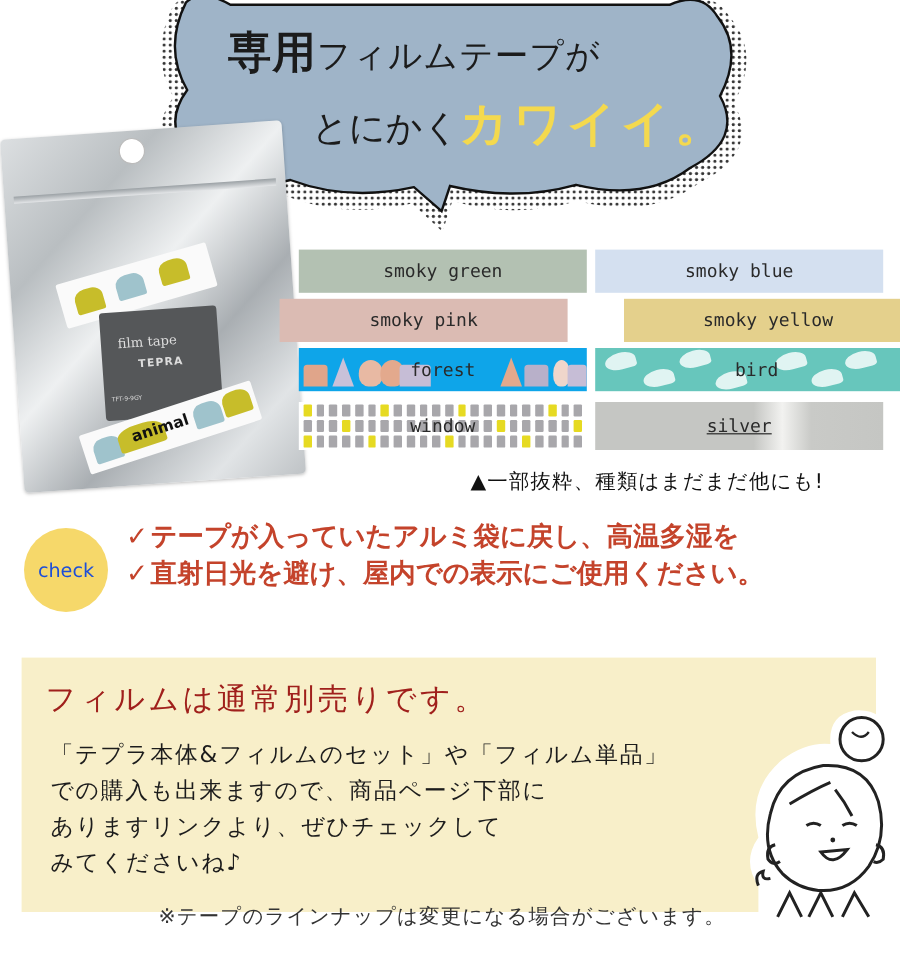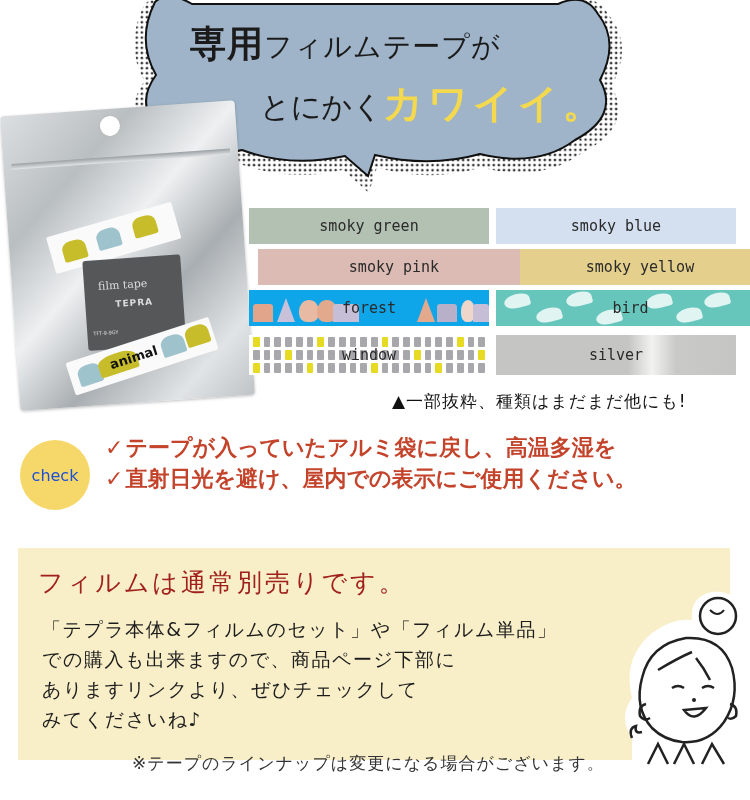--- a/index.html
+++ b/index.html
@@ -31,26 +31,26 @@
   .animal.y { background: #c7bd2a; }
   .animal.b { background: #9fc3cc; }
   .tape2 .label { position: absolute; left: 42px; top: 8px; font-size: 13px; font-weight: bold; color: #111; }
 
   
   .swatch { position: absolute; height: 36px; display: flex; align-items: center; justify-content: center;
     font-family: "DejaVu Sans Mono", monospace; font-size: 15px; color: #2a2a2a; overflow: hidden; }
   .swatch span { position: relative; z-index: 2; }
   .sw-green  { left: 249px; top: 208px; width: 240px; }
   .sw-blue   { left: 496px; top: 208px; width: 240px; }
-  .sw-pink   { left: 258px; top: 249px; width: 272px; }
+  .sw-pink   { left: 233px; top: 249px; width: 240px; }
   .sw-yellow { left: 520px; top: 249px; width: 240px; }
   .sw-forest { left: 249px; top: 290px; width: 240px; background: #0ea5e9; }
   .sw-bird   { left: 496px; top: 290px; width: 269px; }
   .sw-window { left: 249px; top: 335px; width: 240px; background: #fff; height: 40px; }
-  .sw-silver { left: 496px; top: 335px; width: 240px; height: 40px; }
+  .sw-silver { left: 496px; top: 335px; width: 240px; height: 40px; text-decoration: underline; }
   .forest-deco { position: absolute; bottom: 4px; width: 18px; height: 24px; }
   .tri { width: 0; height: 0; border-left: 9px solid transparent; border-right: 9px solid transparent; border-bottom: 24px solid #c9c1d9; background: none !important; }
   .house { width: 20px; height: 18px; border-radius: 3px 3px 0 0; }
   .tree { width: 20px; height: 22px; border-radius: 50% 50% 40% 40%; }
   .bird-shape { position: absolute; width: 26px; height: 14px; border-radius: 60% 60% 20% 60%; background: rgba(255,255,255,0.8); transform: rotate(-15deg); }
   .win-bars { position: absolute; inset: 2px 4px; display: grid; grid-template-columns: repeat(22, 1fr); grid-template-rows: repeat(3, 1fr); gap: 3px 4px; }
   .win-bars i { display: block; background: #a8a7ab; border-radius: 1px; }
   .win-bars i.on { background: #e6da22; }
 
   .note { position: absolute; left: 392px; top: 390px; font-size: 17px; color: #111; white-space: nowrap; letter-spacing: 1px; }

